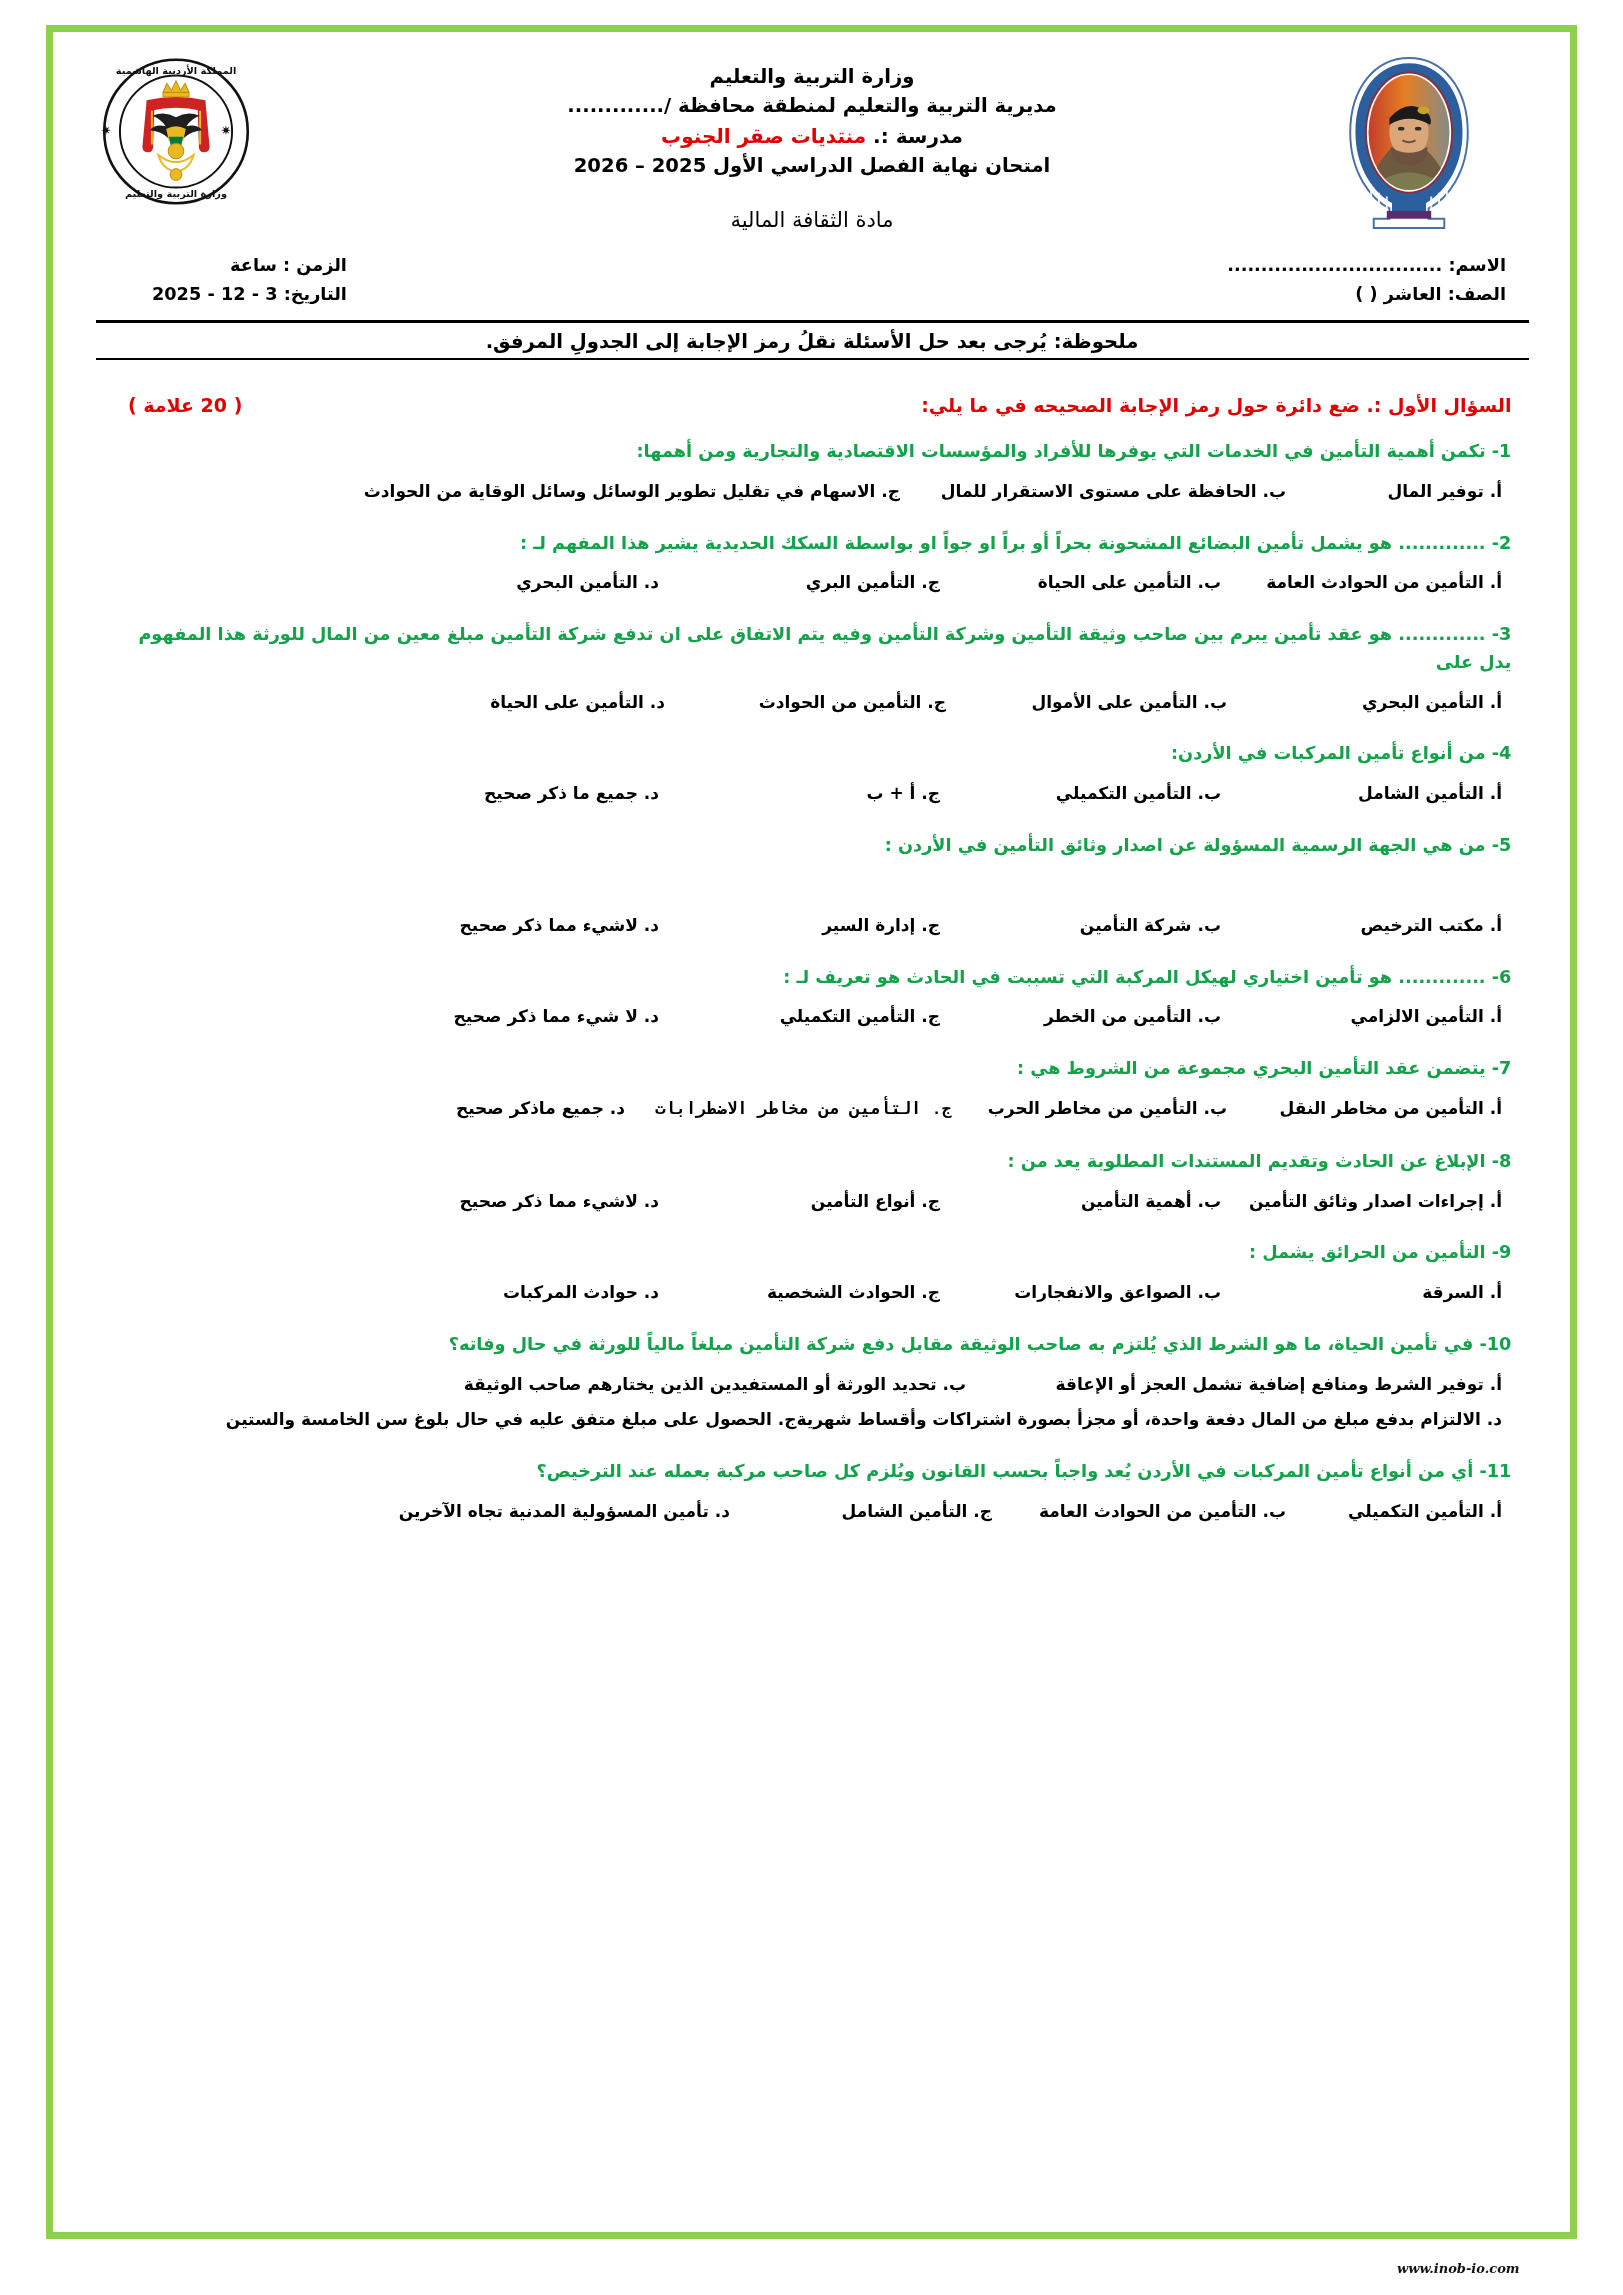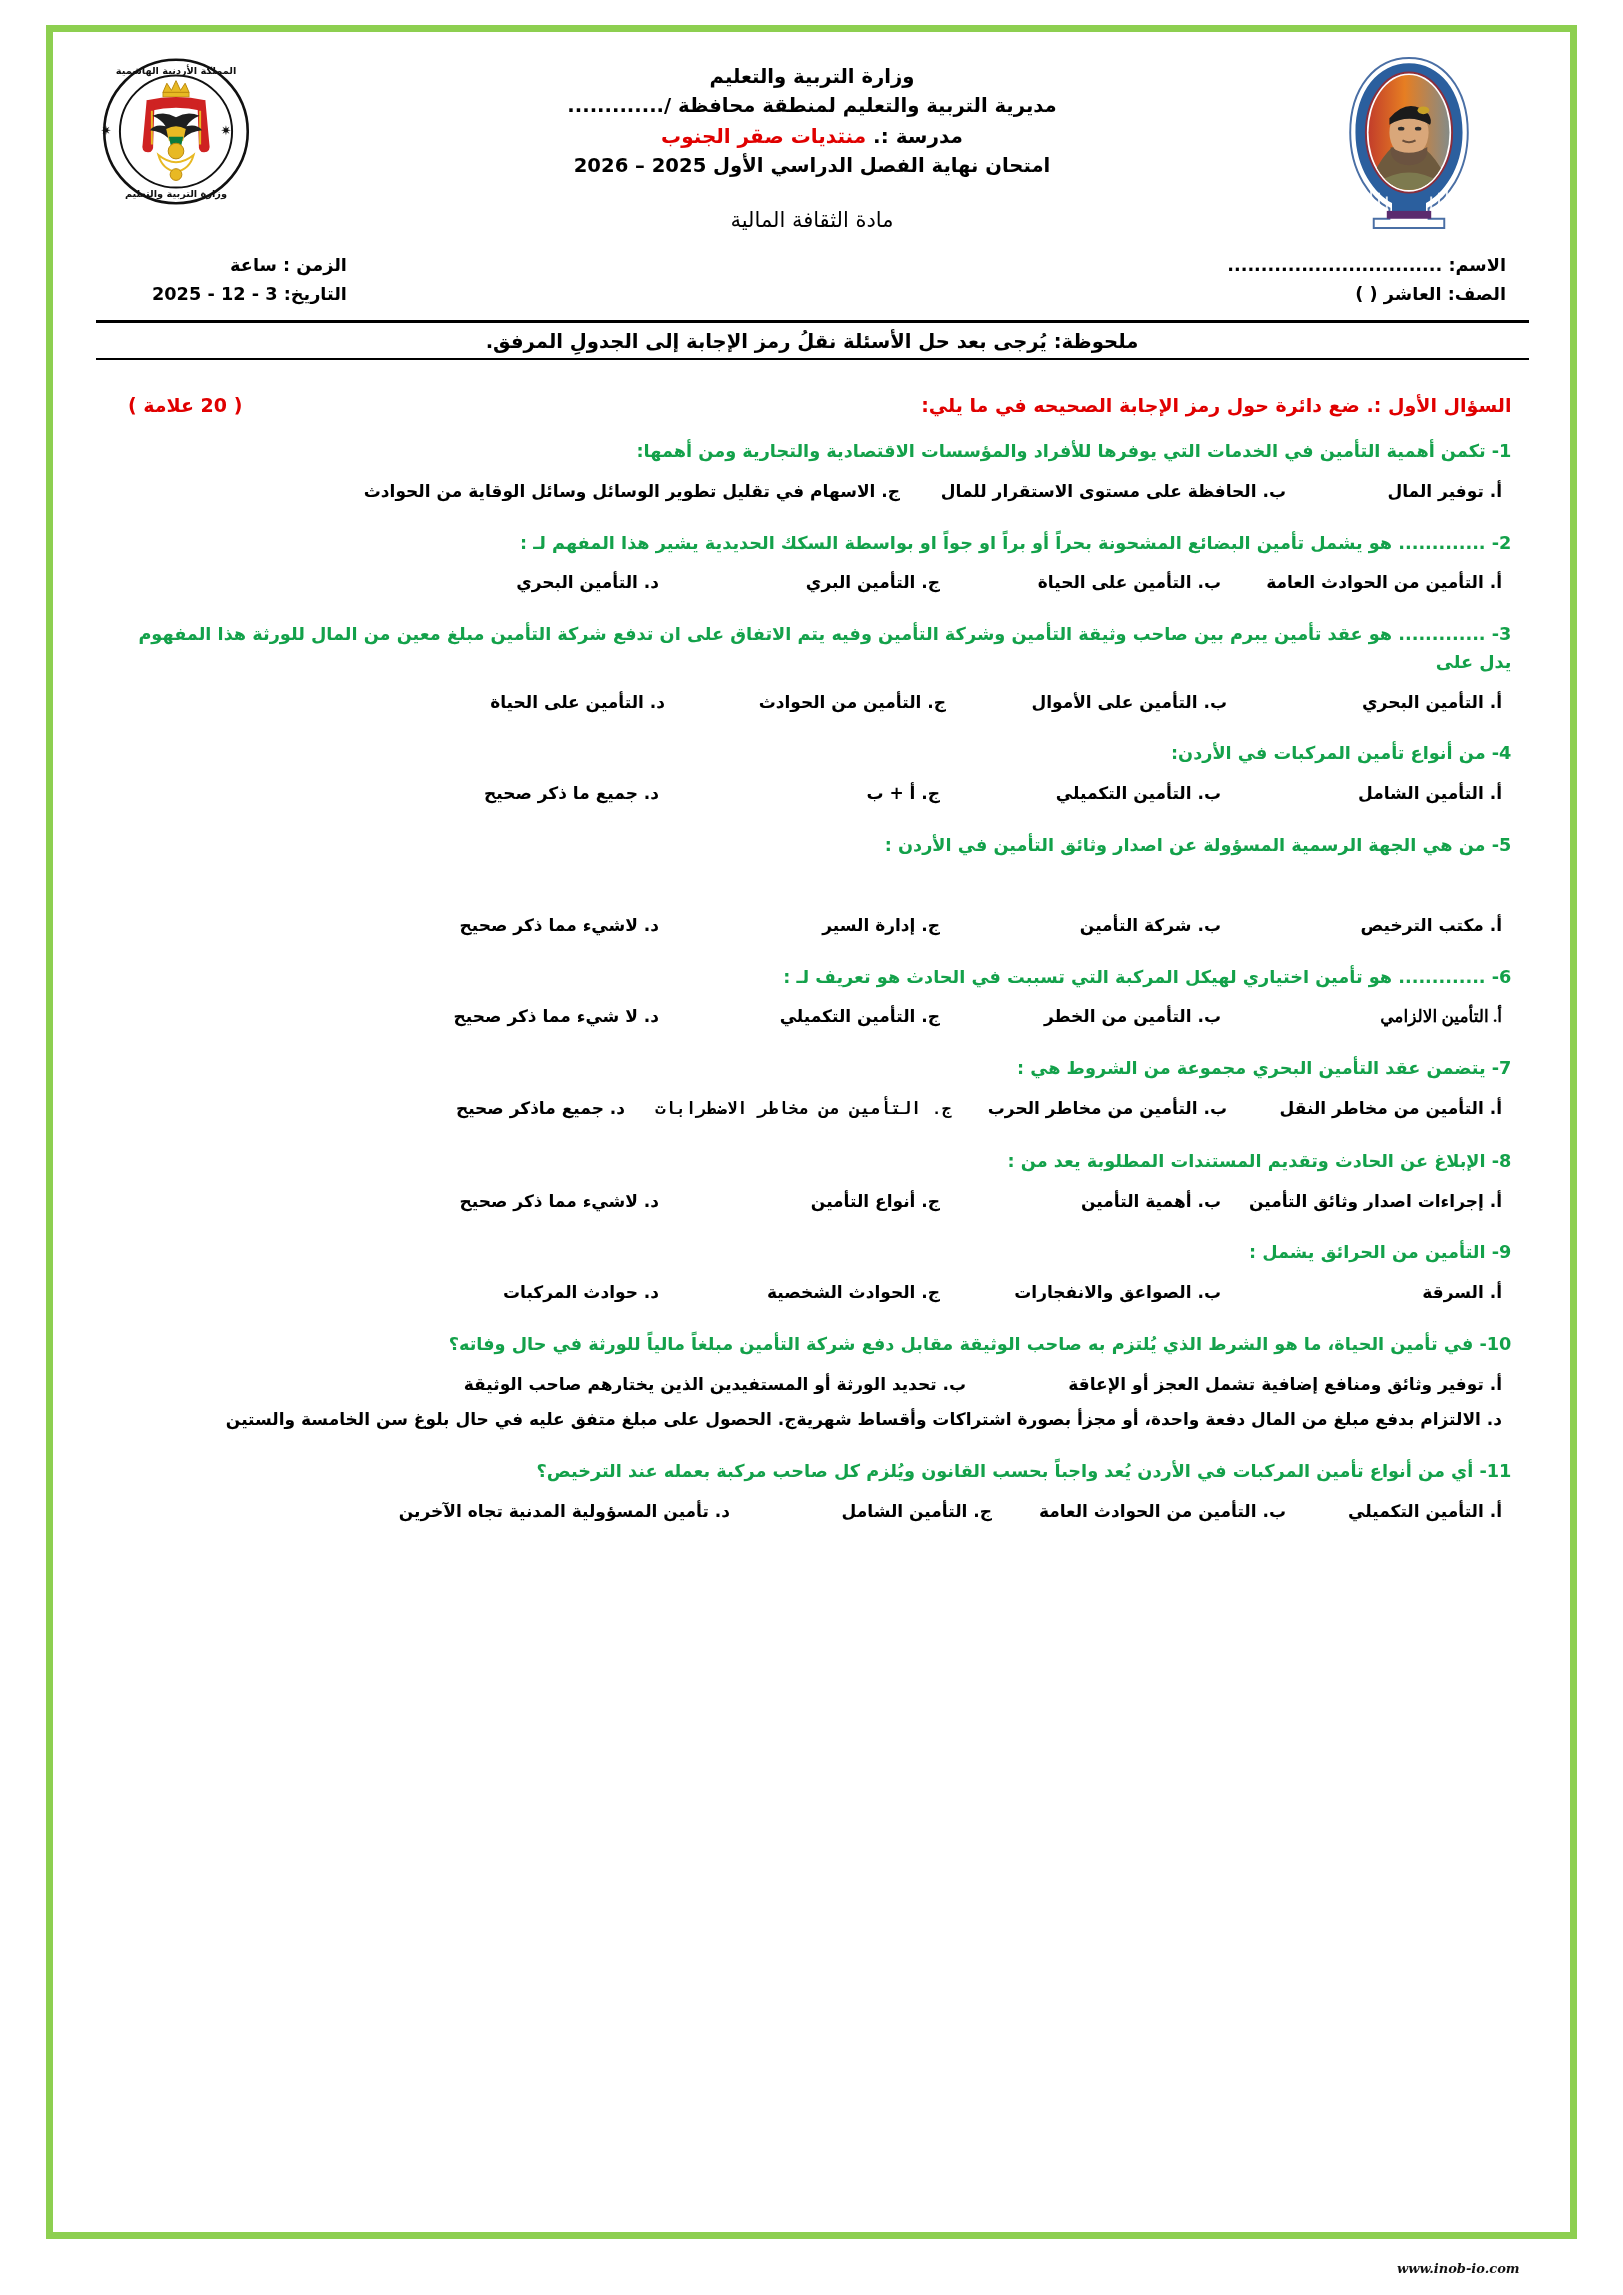--- a/index.html
+++ b/index.html
@@ -132,21 +132,21 @@
   .opts.q3 .o3{width:281px;}
 
   .opts.q4 .o1{width:281px;}
   .opts.q4 .o2{width:281px;}
   .opts.q4 .o3{width:281px;}
 
   .opts.q5 .o1{width:281px;}
   .opts.q5 .o2{width:281px;margin-top:40px;}
   .opts.q5 .o3{width:281px;}
 
-  .opts.q6 .o1{width:281px;font-family:Liberation Serif, serif;}
+  .opts.q6 .o1{width:281px;}
   .opts.q6 .o2{width:281px;}
   .opts.q6 .o3{width:281px;}
 
   .opts.q7 .o1{width:275px;}
   .opts.q7 .o2{width:275px;}
   .opts.q7 .o3{width:327px;font-family:Liberation Mono, monospace;}
 
   .opts.q8 .o1{width:281px;}
   .opts.q8 .o2{width:281px;}
   .opts.q8 .o3{width:281px;}
@@ -398,21 +398,21 @@
         <span class="opt o4">د. حوادث المركبات</span>
       </div>
     </div>
 
     <div class="qblock">
       <div class="qtext" style="color: rgb(19, 161, 74);">
         <span>10-</span>
         <span>في تأمين الحياة، ما هو الشرط الذي يُلتزم به صاحب الوثيقة مقابل دفع شركة التأمين مبلغاً مالياً للورثة في حال وفاته؟</span>
       </div>
       <div class="opts q10a">
-        <span class="opt o1">أ. توفير وثائق ومنافع إضافية تشمل العجز أو الإعاقة</span>
+        <span class="opt o1">أ. توفير الشرط ومنافع إضافية تشمل العجز أو الإعاقة</span>
         <span class="opt o2">ب. تحديد الورثة أو المستفيدين الذين يختارهم صاحب الوثيقة</span>
       </div>
       <div class="opts q10b">
         <span class="opt o2">د. الالتزام بدفع مبلغ من المال دفعة واحدة، أو مجزأ بصورة اشتراكات وأقساط شهرية</span>
         <span class="opt o1">ج. الحصول على مبلغ متفق عليه في حال بلوغ سن الخامسة والستين</span>
       </div>
     </div>
 
     <div class="qblock">
       <div class="qtext" style="color: rgb(19, 161, 74);">

